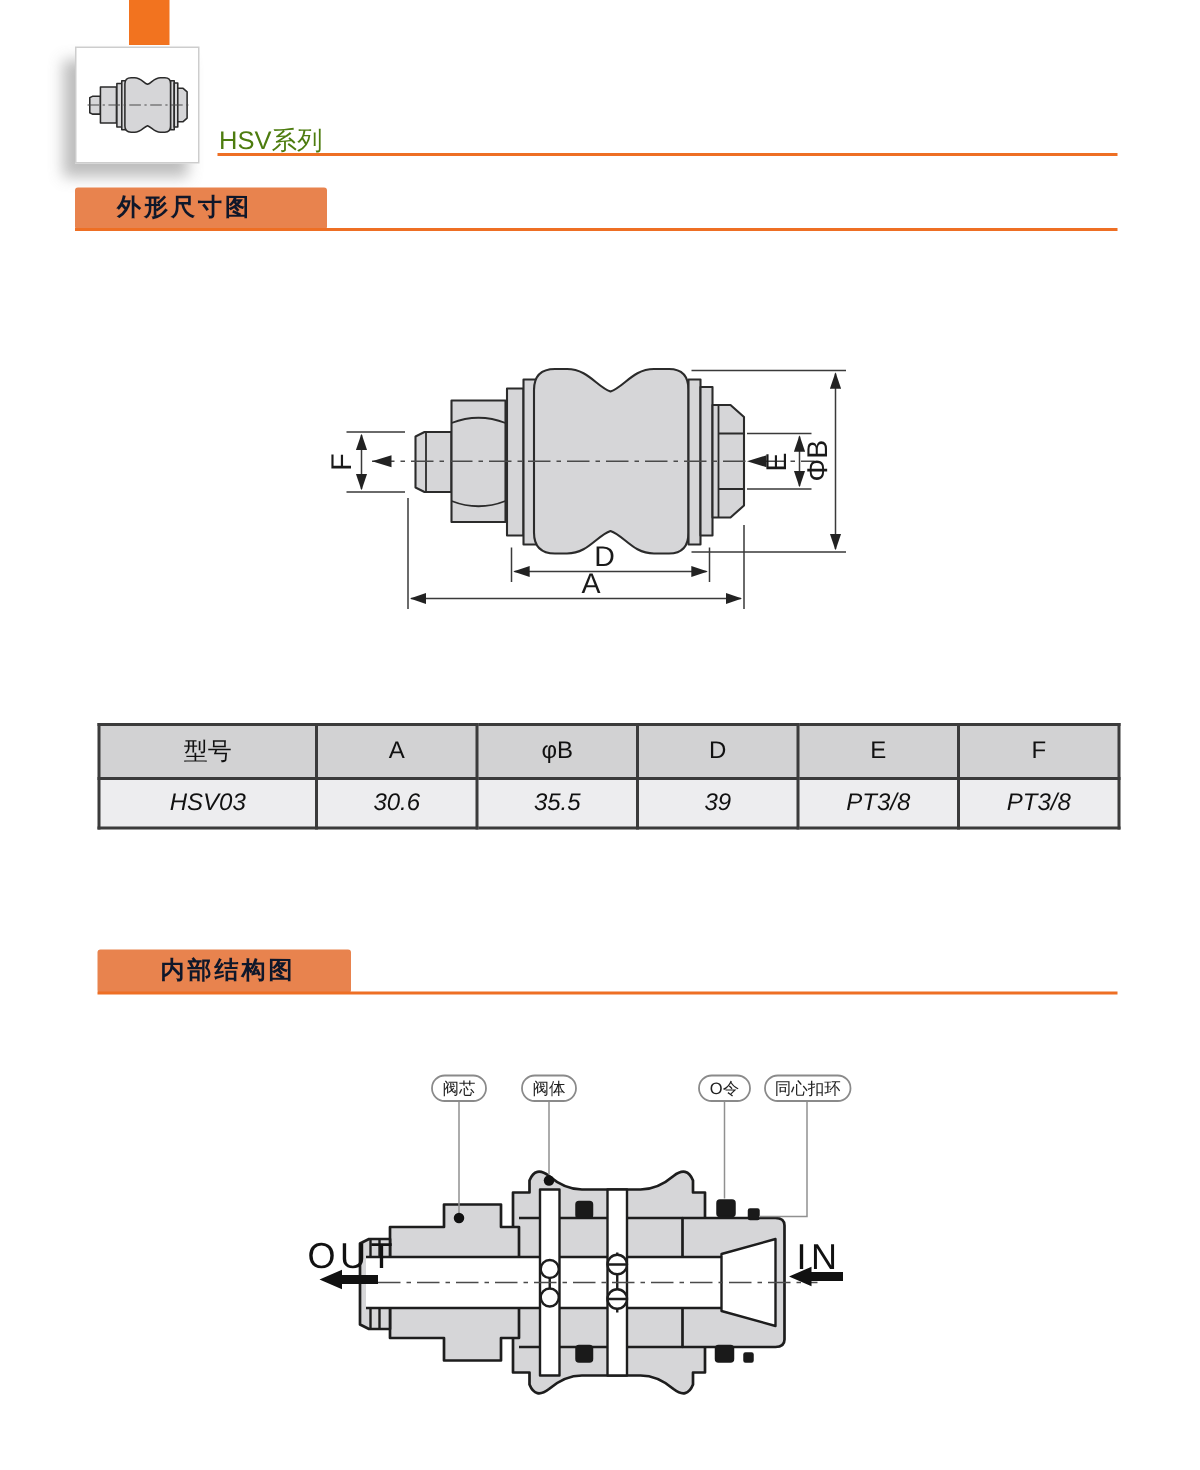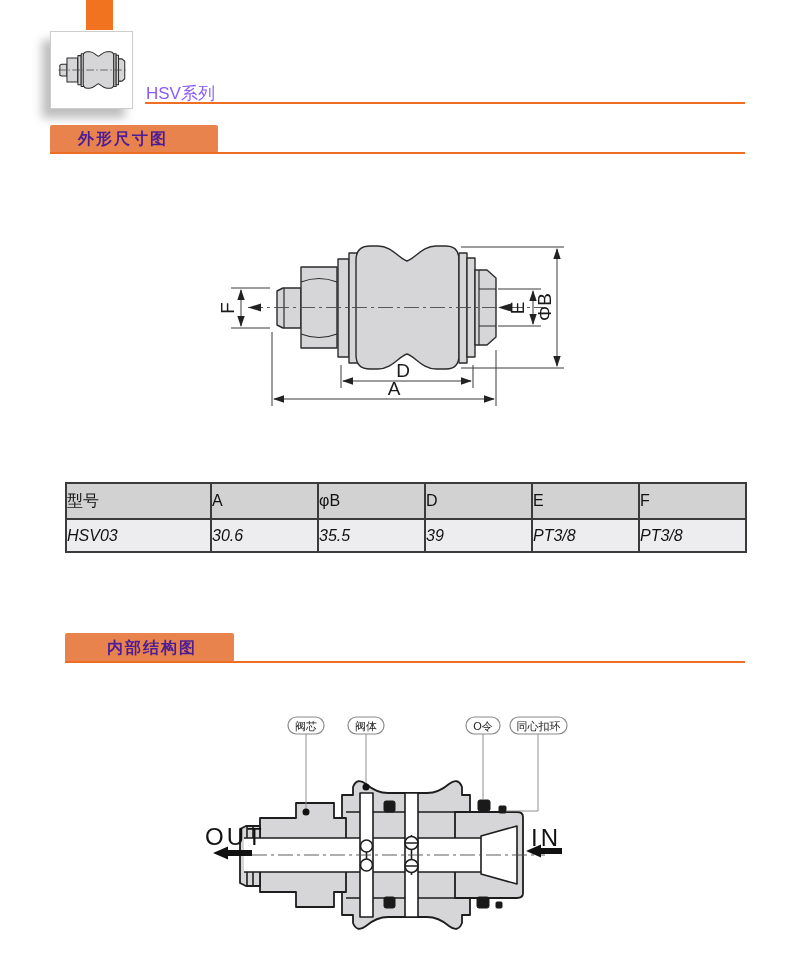--- a/index.html
+++ b/index.html
@@ -8,30 +8,30 @@
     --draw-fill:#d6d6d8; --draw-stroke:#2b2b2b; --leader:#909090;
   }
   *{margin:0;padding:0;box-sizing:border-box;}
   body{background:#fff;font-family:"Liberation Sans","DejaVu Sans",sans-serif;}
   .page{position:relative;width:800px;height:980px;background:#fff;overflow:hidden;}
   .abs{position:absolute;}
   .top-tab{left:86px;top:0;width:27px;height:30px;background:var(--tab);}
   .icon-box{left:50px;top:31px;width:83px;height:78px;background:#fff;border:1px solid #cdcdcd;
             box-shadow:-8px 9px 9px rgba(110,110,110,.45);display:flex;align-items:center;justify-content:center;}
   .title{left:145px;top:46px;font-size:28px;font-weight:bold;color:var(--accent);letter-spacing:1px;}
-  .subtitle{left:146px;top:82px;font-size:17px;color:#8b5cf6;}
+  .subtitle{left:146px;top:82px;font-size:17px;color:#4d7c0f;}
   .title-rule{left:145px;top:102px;width:600px;height:2px;background:var(--rule);}
-  .section-box{height:28px;background:var(--section-bg);color:#4c1d95;font-size:16px;font-weight:bold;
+  .section-box{height:28px;background:var(--section-bg);color:#0f172a;font-size:16px;font-weight:bold;
                letter-spacing:2px;line-height:28px;border-radius:2px;}
   .sec1{left:50px;top:125px;width:168px;padding-left:28px;}
   .sec1-rule{left:50px;top:152px;width:695px;height:2px;background:var(--rule);}
   .sec2{left:65px;top:633px;width:169px;padding-left:42px;height:29px;line-height:29px;}
   .sec2-rule{left:65px;top:661px;width:680px;height:2px;background:var(--rule);}
   table.spec{left:65px;top:482px;width:680px;border-collapse:collapse;table-layout:fixed;font-size:16px;color:#111;}
-  table.spec td{border:2px solid var(--table-border);text-align:left;vertical-align:middle;}
+  table.spec td{border:2px solid var(--table-border);text-align:center;vertical-align:middle;}
   table.spec tr.hd td{background:var(--table-header-bg);height:36px;}
   table.spec tr.r1 td{background:#fff;height:37px;}
   table.spec tr.r2 td{background:var(--table-alt-bg);height:33px;font-style:italic;}
   svg .fil{fill:var(--draw-fill);stroke:var(--draw-stroke);stroke-width:1.4;stroke-linejoin:round;}
   svg .fil2{fill:var(--draw-fill);stroke:#1d1d1d;stroke-width:1.8;stroke-linejoin:round;}
   svg .lin{fill:none;stroke:var(--draw-stroke);stroke-width:1.2;}
   svg .lin2{fill:none;stroke:#1d1d1d;stroke-width:1.6;}
   svg .wht{fill:#fff;stroke:#1d1d1d;stroke-width:1.6;stroke-linejoin:round;}
   svg .dim{stroke:#3a3a3a;stroke-width:1;fill:none;}
   svg .dimtxt{font-size:19px;fill:#1a1a1a;font-family:"Liberation Sans",sans-serif;}

